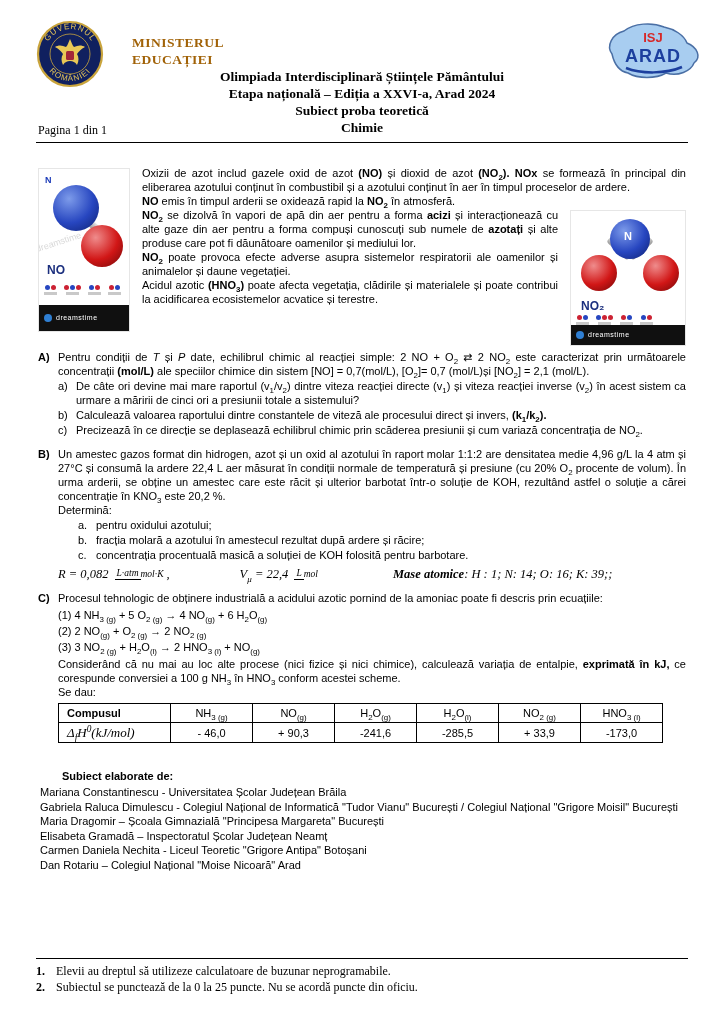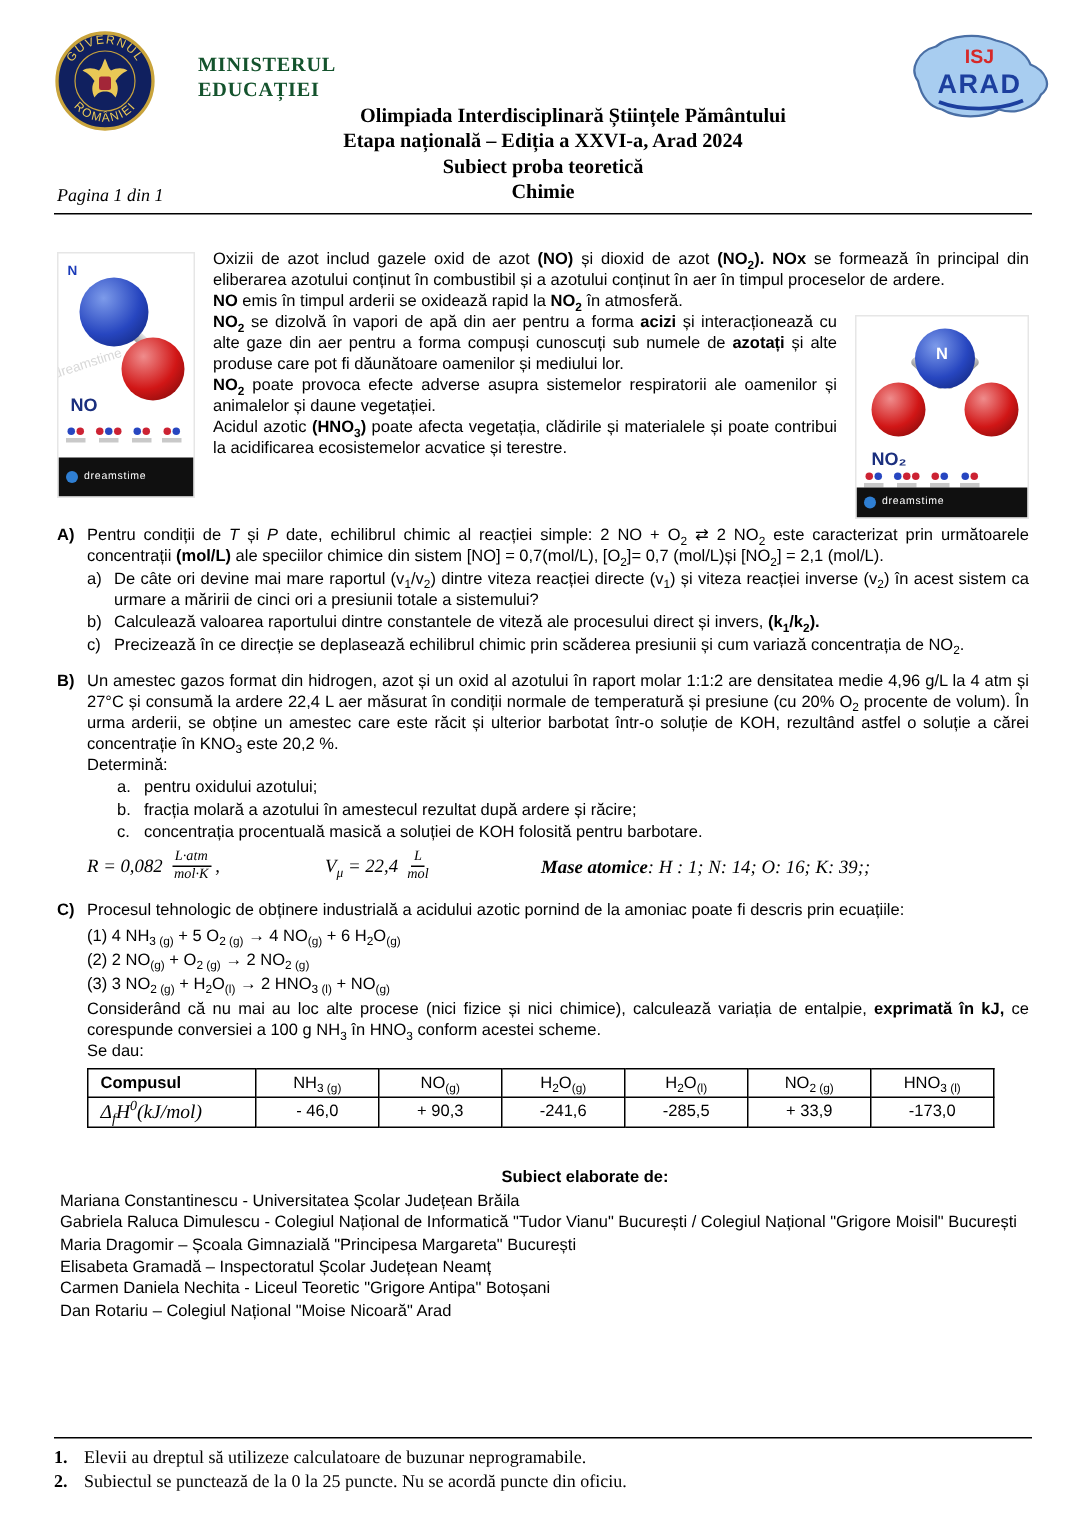--- a/index.html
+++ b/index.html
@@ -7,27 +7,27 @@
   .page { position:relative; width:724px; height:1024px; background:#fff; margin:0 auto;
           overflow:hidden; color:#000; font-size:11px; line-height:14px; }
   .b { font-weight:bold; }
   .i { font-style:italic; }
   sub, sup { font-size:0.72em; line-height:0; }
 
   
   .hdr { position:relative; height:150px; }
   .gov-logo { position:absolute; left:36px; top:20px; }
   .ministry { position:absolute; left:132px; top:34px; font-family:"Liberation Serif", serif;
-              font-weight:bold; font-size:13.5px; line-height:17px; color:#14532d; letter-spacing:0.5px; }
+              font-weight:bold; font-size:13.5px; line-height:17px; color:#a16207; letter-spacing:0.5px; }
   .isj-logo { position:absolute; right:14px; top:18px; }
   .t-center { position:absolute; left:50%; transform:translateX(-50%); white-space:nowrap;
               font-family:"Liberation Serif", serif; font-weight:bold; font-size:13.5px; }
-  .t1 { top:70px;margin-left:20px; } .t2 { top:87px; } .t3 { top:104px; }
+  .t1 { top:70px; } .t2 { top:87px; } .t3 { top:104px; }
   .t4 { top:121px; }
-  .pagina { position:absolute; left:38px; top:123px; font-family:"Liberation Serif", serif; font-size:12px;font-style:italic; }
+  .pagina { position:absolute; left:38px; top:123px; font-family:"Liberation Serif", serif; font-size:12px; }
   .head-rule { position:absolute; left:36px; right:36px; top:142px; border-top:1.6px solid #000; }
 
   
   main { padding:16px 38px 0 38px; text-align:justify; }
   main p { margin:0; }
 
   
   figure.stock { position:relative; background:#fff; border:1px solid #e6e6e6; overflow:hidden; }
   .img-left  { float:left;  width:92px;  height:164px; margin:2px 12px 4px 0; }
   .img-right { float:right; width:116px; height:136px; margin:2px 0 4px 12px; }
@@ -58,40 +58,40 @@
   .row .lbl { flex:0 0 20px; font-weight:bold; }
   .row .txt { flex:1; }
   .subitems { margin-left:20px; margin-top:1px; }
   .subitems .row { margin-top:1px; }
   .subitems .lbl2 { flex:0 0 18px; font-weight:normal; }
   .indent { margin-left:20px; }
 
   
   .formula-row { display:flex; align-items:center; margin:5px 0 0 20px;
                  font-family:"Liberation Serif", serif; font-size:12.5px; }
-  .frac { display:inline-flex; flex-direction:column; align-items:center; vertical-align:middle;
+  .frac { display:inline-flex; flex-direction:row; align-items:flex-end; vertical-align:middle;
           font-size:9.5px; font-style:italic; margin:0 3px; transform:translateY(-1px); }
   .frac .fn { border-bottom:1px solid #000; padding:0 2px; line-height:1.15; }
   .frac .fd { line-height:1.15; }
   .f-v { margin-left:70px; }
   .f-m { margin-left:72px; font-size:12.5px; }
 
   .equations { margin:2px 0 2px 20px; line-height:16px; }
 
   
   table.enthalpy { border-collapse:collapse; margin:4px 0 0 20px; font-size:11px; text-align:center; }
   table.enthalpy th, table.enthalpy td { border:1px solid #000; padding:2px 4px; font-weight:normal; }
   table.enthalpy th:first-child, table.enthalpy td:first-child { width:112px; text-align:left; padding-left:8px; }
   table.enthalpy th { width:82px; }
   td.dlabel { font-family:"Liberation Serif", serif; font-size:13px; font-style:italic; }
   td.val { height:20px; }
 
   
   .authors { margin-top:26px; text-align:left; }
-  .a-title { font-weight:bold; margin-left:56px; margin-bottom:2px;text-align:center; }
+  .a-title { font-weight:bold; margin-left:24px; margin-bottom:2px; }
   .a-line { line-height:14.6px; margin-left:2px; }
 
   
   footer { position:absolute; left:36px; right:36px; top:958px;
            font-family:"Liberation Serif", serif; font-size:12px; line-height:16px; }
   .foot-rule { border-top:1.6px solid #000; margin-bottom:4px; }
   .fn-row { display:flex; }
   .fn-num { flex:0 0 20px; font-weight:bold; }
 
   svg text { font-family:"Liberation Sans", sans-serif; }

